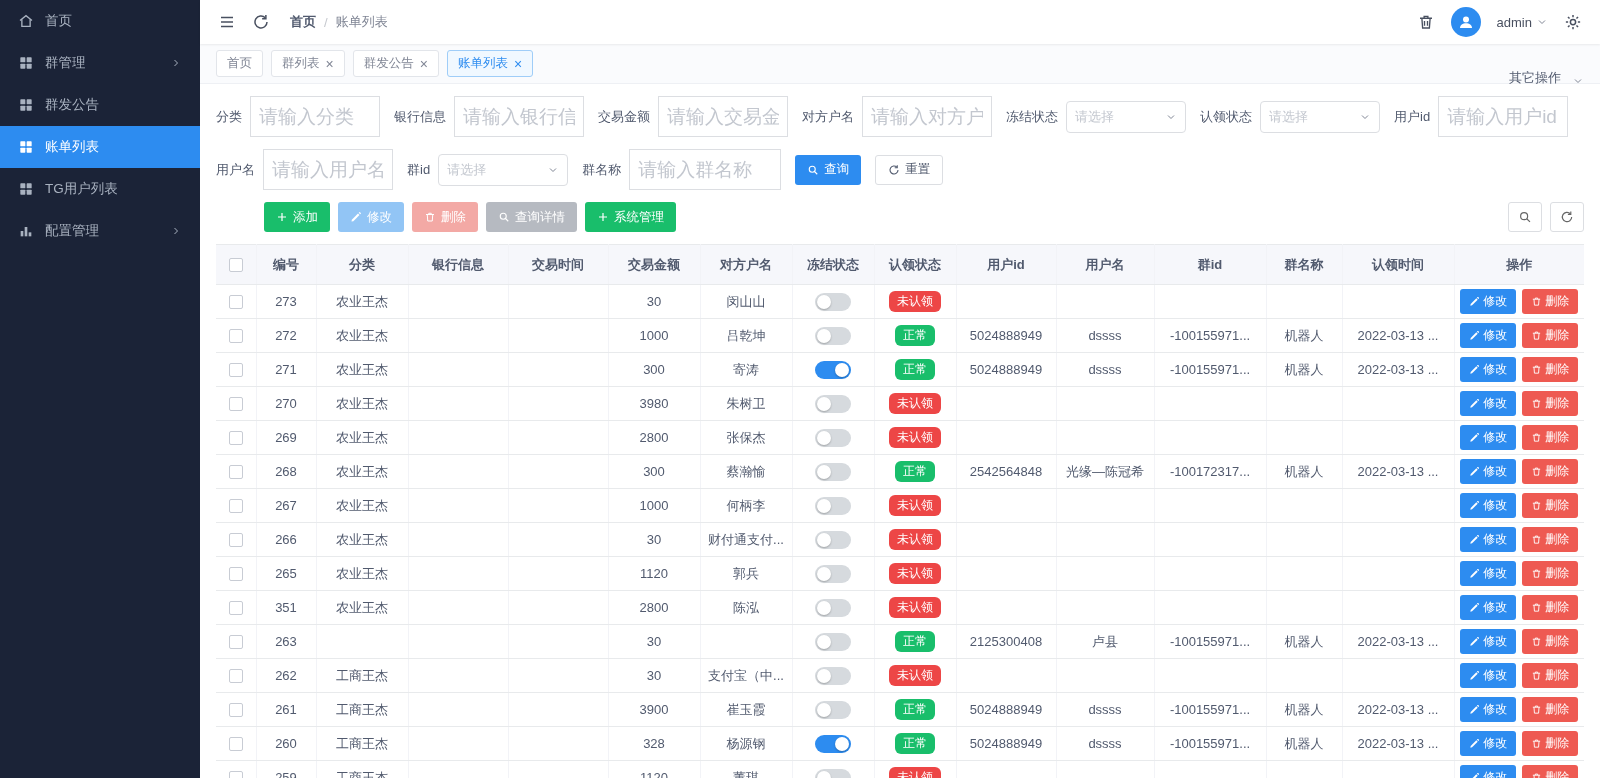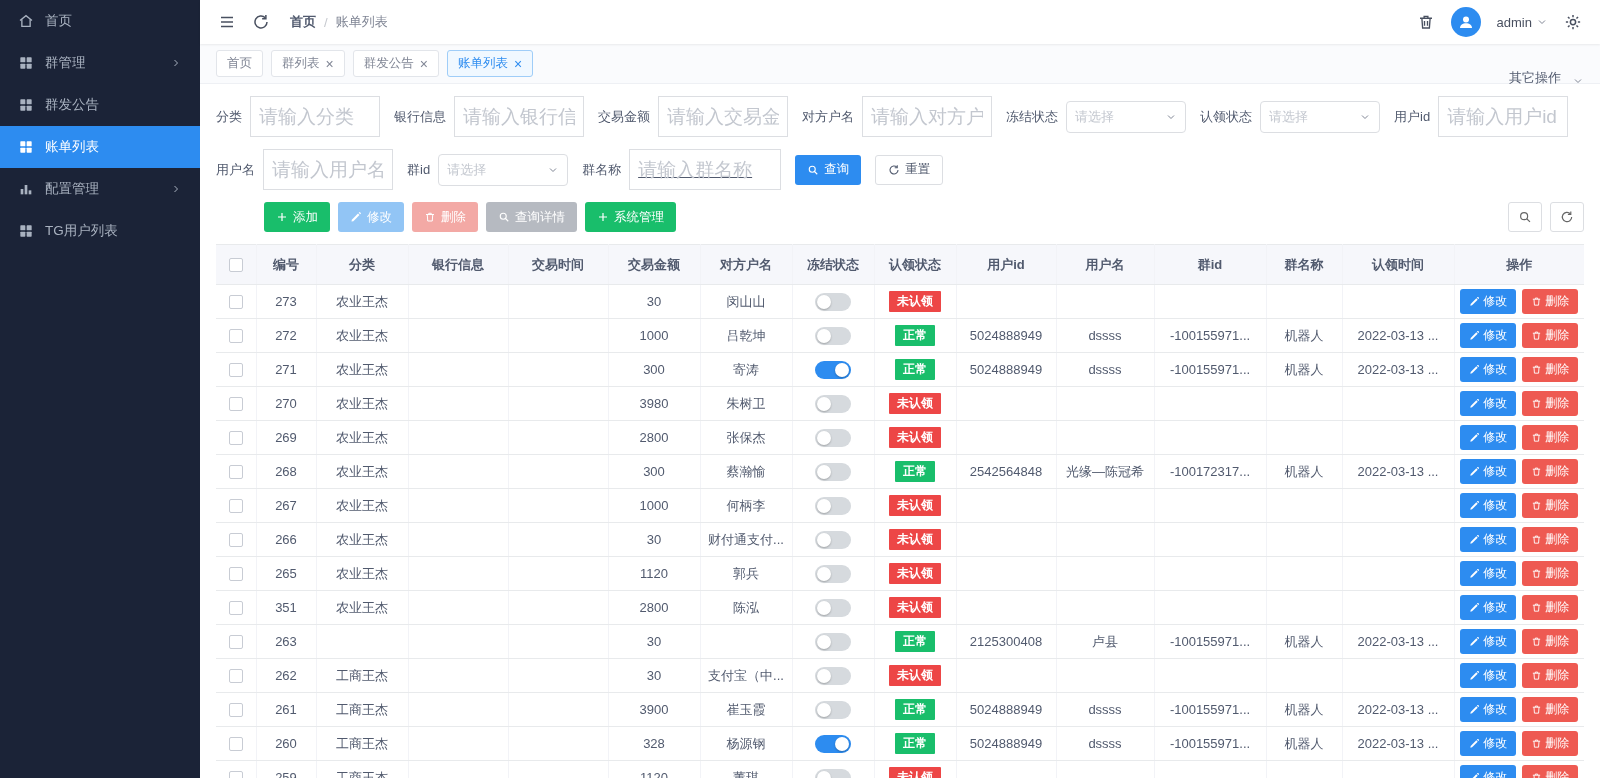--- a/index.html
+++ b/index.html
@@ -37,21 +37,21 @@
   .tabbar-right { margin-left:auto; display:flex; align-items:flex-end; gap:11px; color:#515a6e; cursor:pointer;margin-top:28px; }
 
   .content { flex:1; padding:12px 16px 0; background:#fff; overflow:hidden; }
 
   
   .filter-row { display:flex; align-items:center; gap:14px; margin-bottom:12px; }
   .filter-item { display:flex; align-items:center; gap:8px; white-space:nowrap; }
   .f-label { color:#515a6e; }
   .f-input { width:130px; height:41px; border:1px solid #dcdee2; border-radius:0; padding:0 8px; font-size:19px; color:#515a6e; outline:none; font-family:inherit; }
   .f-input::placeholder { color:#c3c7cf; }
-  .f-input.wide { width:152px;text-decoration:underline; }
+  .f-input.wide { width:152px; }
   .f-select { width:120px; height:32px; border:1px solid #dcdee2; border-radius:4px; padding:0 8px; display:flex; align-items:center; justify-content:space-between; color:#c3c7cf; cursor:pointer; background:#fff; }
   .f-select.wide { width:130px; }
 
   
   .btn { display:inline-flex; align-items:center; gap:5px; height:30px; padding:0 12px; border:none; border-radius:3px; color:#fff; font-size:12.5px; cursor:pointer; font-family:inherit; }
   .btn .bi, .btn .bi svg { width:12px; height:12px; }
   .btn.primary { background:#2d8cf0; }
   .btn.plain { background:#fff; border:1px solid #dcdee2; color:#515a6e; }
   .btn.green { background:#19be6b; }
   .btn.blue-dis { background:#92c5f5; }
@@ -66,21 +66,21 @@
   table { width:100%; border-collapse:collapse; table-layout:fixed; }
   th, td { border-bottom:1px solid #e8eaec; border-right:1px solid #f2f3f7; text-align:center; font-size:13px; color:#515a6e; overflow:hidden; white-space:nowrap; text-overflow:ellipsis; }
   th:last-child, td:last-child { border-right:none; }
   thead th { background:#f6f7fb; height:40px; font-weight:bold; border-top:1px solid #e8eaec; }
   tbody td { height:34px; }
   .checkbox { display:inline-block; width:14px; height:14px; border:1px solid #c8ccd4; border-radius:2px; background:#fff; vertical-align:middle; cursor:pointer; }
   .switch { display:inline-block; width:36px; height:18px; border-radius:9px; background:#d6dade; position:relative; vertical-align:middle; cursor:pointer; }
   .switch::after { content:""; position:absolute; top:2px; left:2px; width:14px; height:14px; background:#fff; border-radius:50%; box-shadow:0 1px 2px rgba(0,0,0,.25); }
   .switch.on { background:#2d8cf0; }
   .switch.on::after { left:auto; right:2px; }
-  .badge { display:inline-block; padding:3px 8px; border-radius:1px; color:#fff; font-size:12px; line-height:1.2;font-weight:bold; }
+  .badge { display:inline-block; padding:3px 8px; border-radius:6px; color:#fff; font-size:12px; line-height:1.2; }
   .badge.ok { background:#19be6b; }
   .badge.pending { background:#ed4646; }
   .row-actions { display:flex; gap:6px; justify-content:center; align-items:center; }
   .btn-mini { display:inline-flex; align-items:center; gap:3px; height:25px; padding:0 9px; border:none; border-radius:3px; color:#fff; font-size:12px; cursor:pointer; font-family:inherit; }
   .btn-mini .bi, .btn-mini .bi svg { width:11px; height:11px; }
   .btn-mini.edit { background:#2d8cf0; }
   .btn-mini.del { background:#ee5a52; }
 </style>
 </head>
 <body>
@@ -130,42 +130,42 @@
             <rect x="13" y="3.5" width="7.5" height="7.5" rx="1"></rect>
             <rect x="3.5" y="13" width="7.5" height="7.5" rx="1"></rect>
             <rect x="13" y="13" width="7.5" height="7.5" rx="1"></rect>
           </svg>
         </span>
         <span>账单列表</span>
       </div>
       <div class="menu-item">
         <span class="mi-icon">
           <svg viewBox="0 0 24 24" fill="currentColor">
+            <rect x="3.5" y="3.5" width="7.5" height="7.5" rx="1"></rect>
+            <rect x="13" y="3.5" width="7.5" height="7.5" rx="1"></rect>
+            <rect x="3.5" y="13" width="7.5" height="7.5" rx="1"></rect>
+            <rect x="13" y="13" width="7.5" height="7.5" rx="1"></rect>
+          </svg>
+        </span>
+        <span>TG用户列表</span>
+      </div>
+      <div class="menu-item">
+        <span class="mi-icon">
+          <svg viewBox="0 0 24 24" fill="currentColor">
             <rect x="4" y="12" width="4" height="8"></rect>
             <rect x="10" y="6" width="4" height="14"></rect>
             <rect x="16" y="14" width="4" height="6"></rect>
           </svg>
         </span>
         <span>配置管理</span>
         <span class="mi-arrow">
           <svg viewBox="0 0 24 24" fill="none" stroke="currentColor" stroke-width="2">
             <path d="M9 6l6 6-6 6"></path>
           </svg>
         </span>
-      </div>
-      <div class="menu-item">
-        <span class="mi-icon">
-          <svg viewBox="0 0 24 24" fill="currentColor">
-            <rect x="3.5" y="3.5" width="7.5" height="7.5" rx="1"></rect>
-            <rect x="13" y="3.5" width="7.5" height="7.5" rx="1"></rect>
-            <rect x="3.5" y="13" width="7.5" height="7.5" rx="1"></rect>
-            <rect x="13" y="13" width="7.5" height="7.5" rx="1"></rect>
-          </svg>
-        </span>
-        <span>TG用户列表</span>
       </div>
     </nav>
 </aside>
 
 <div class="main">
 
   <header class="topbar">
     <span class="tb-icon">
         <svg viewBox="0 0 24 24" fill="none" stroke="currentColor" stroke-width="2">
           <path d="M4 6h16M4 12h16M4 18h16"></path>

